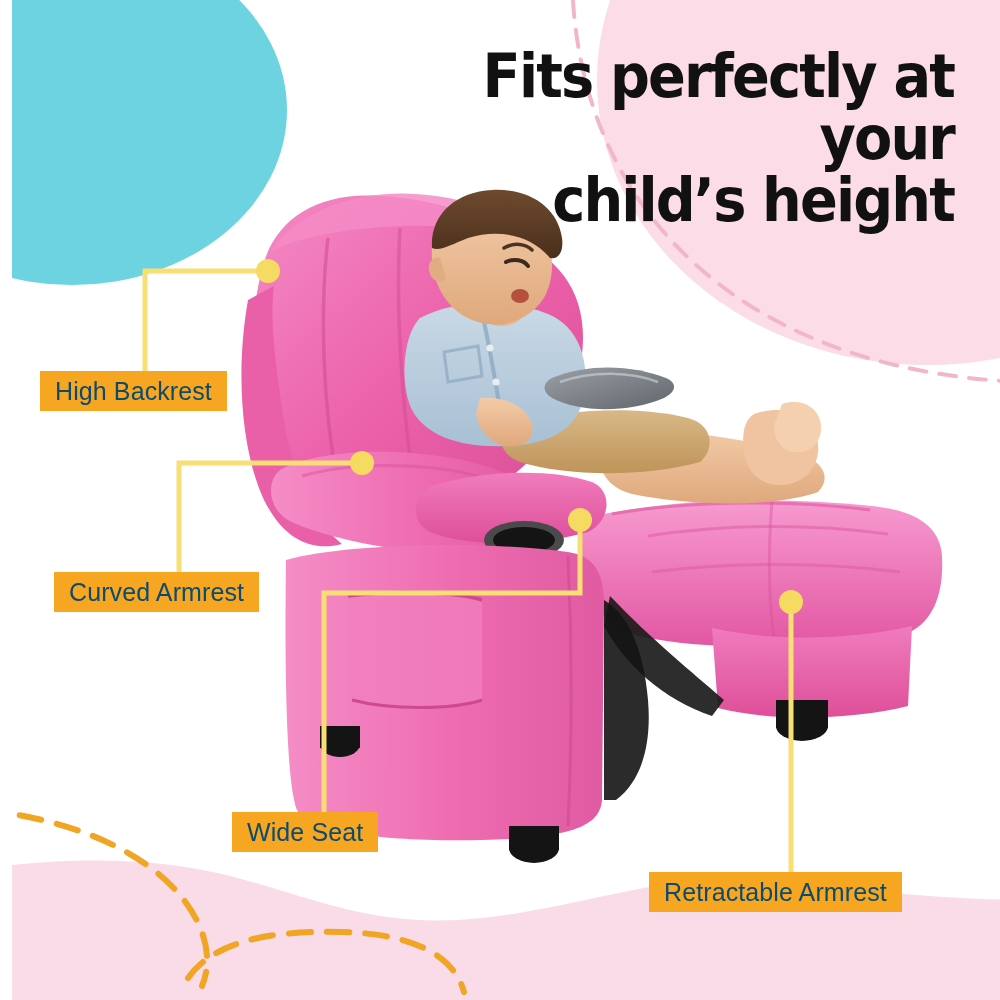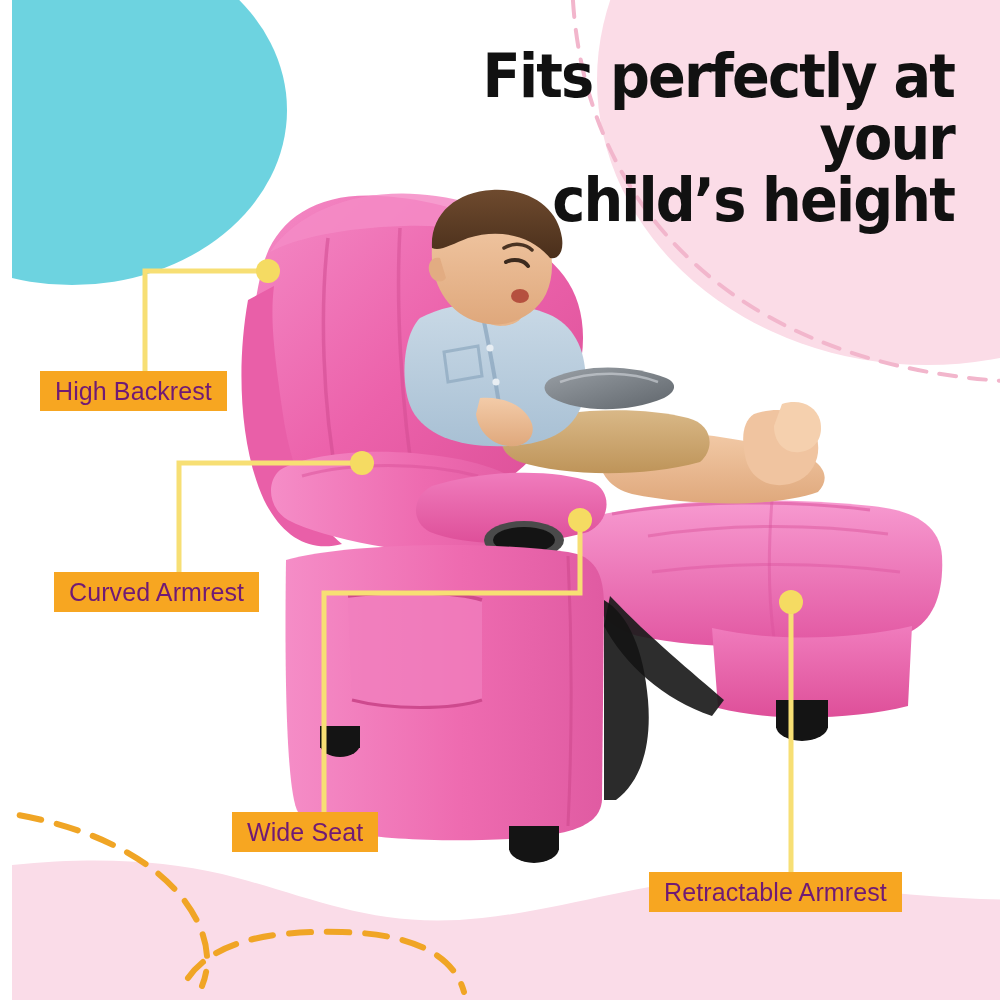--- a/index.html
+++ b/index.html
@@ -34,21 +34,21 @@
     transform: scaleX(0.93);
     transform-origin: 100% 0;
   }
   .headline .l1 { display:block; }
   .headline .l2 { display:block; }
 
   
   .badge {
     position: absolute;
     background: #F7A621;
-    color: #701a75;
+    color: #0c4a6e;
     font-size: 25px;
     font-weight: 400;
     letter-spacing: 0.1px;
     display: flex;
     align-items: center;
     justify-content: center;
     padding: 0 15px;
     height: 40px;
     white-space: nowrap;
   }

